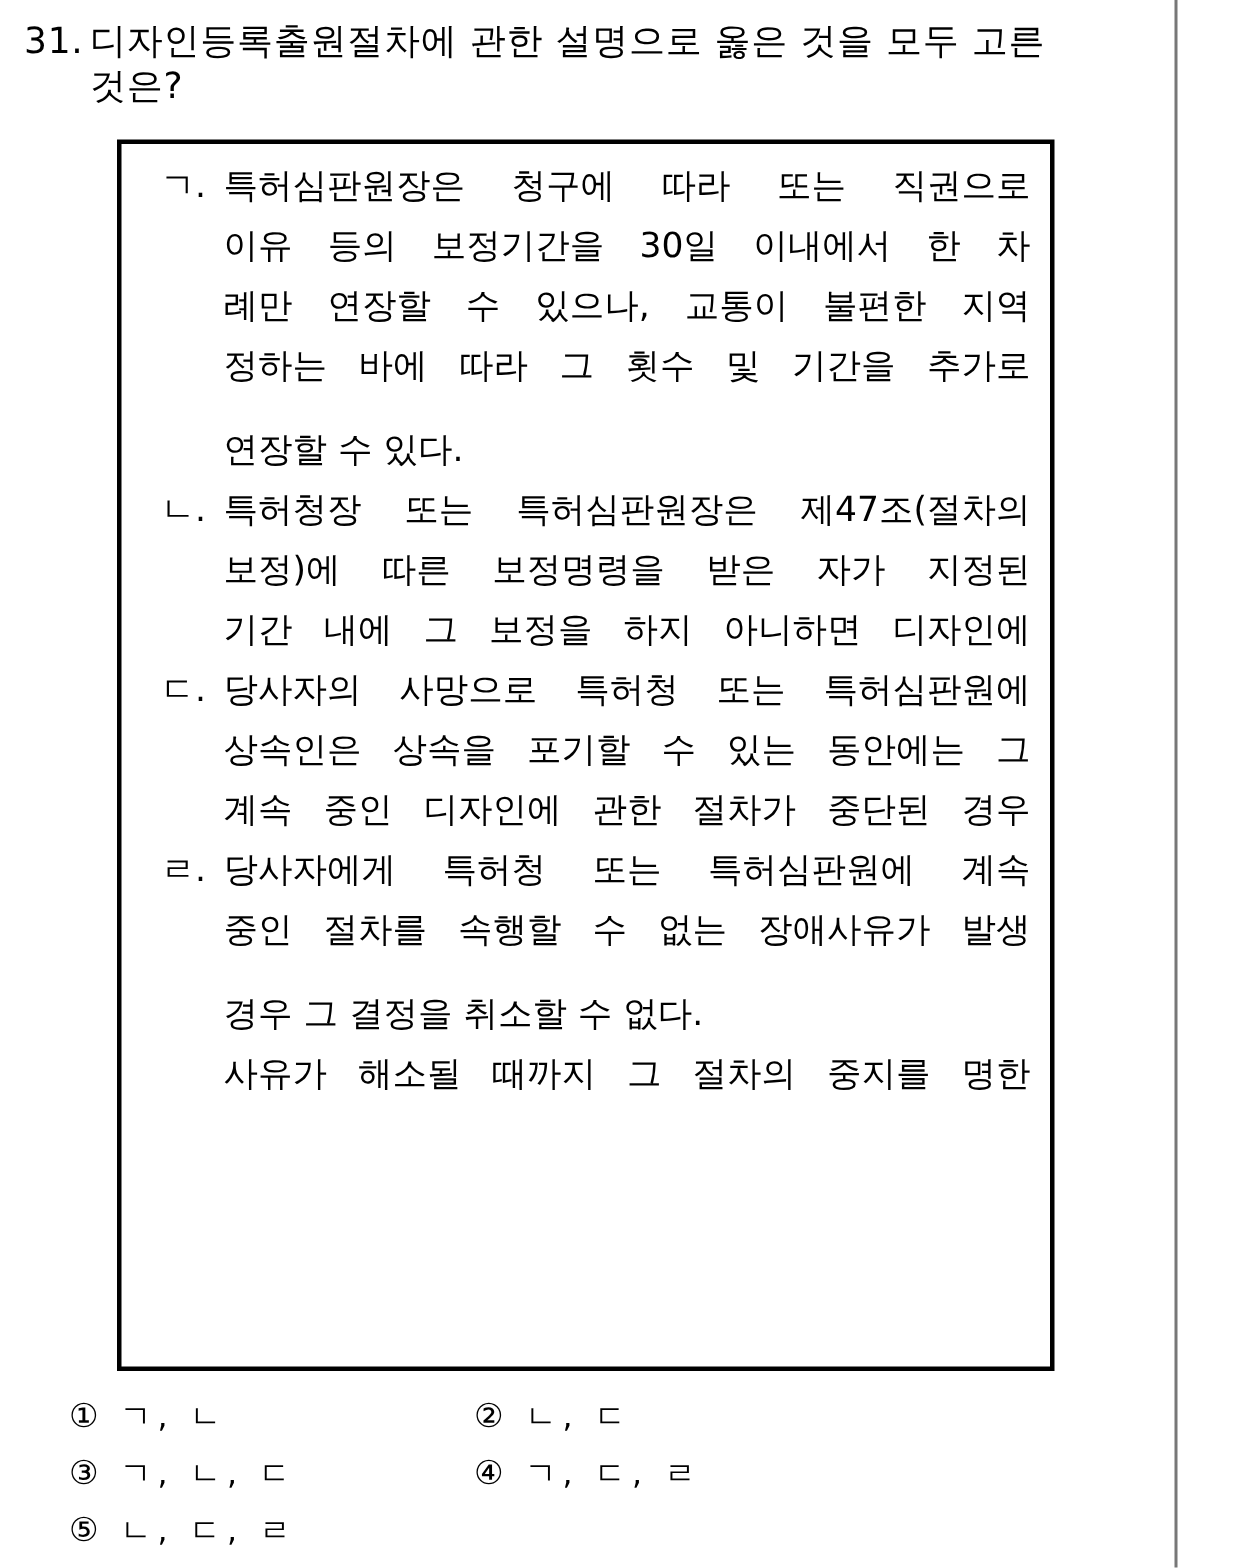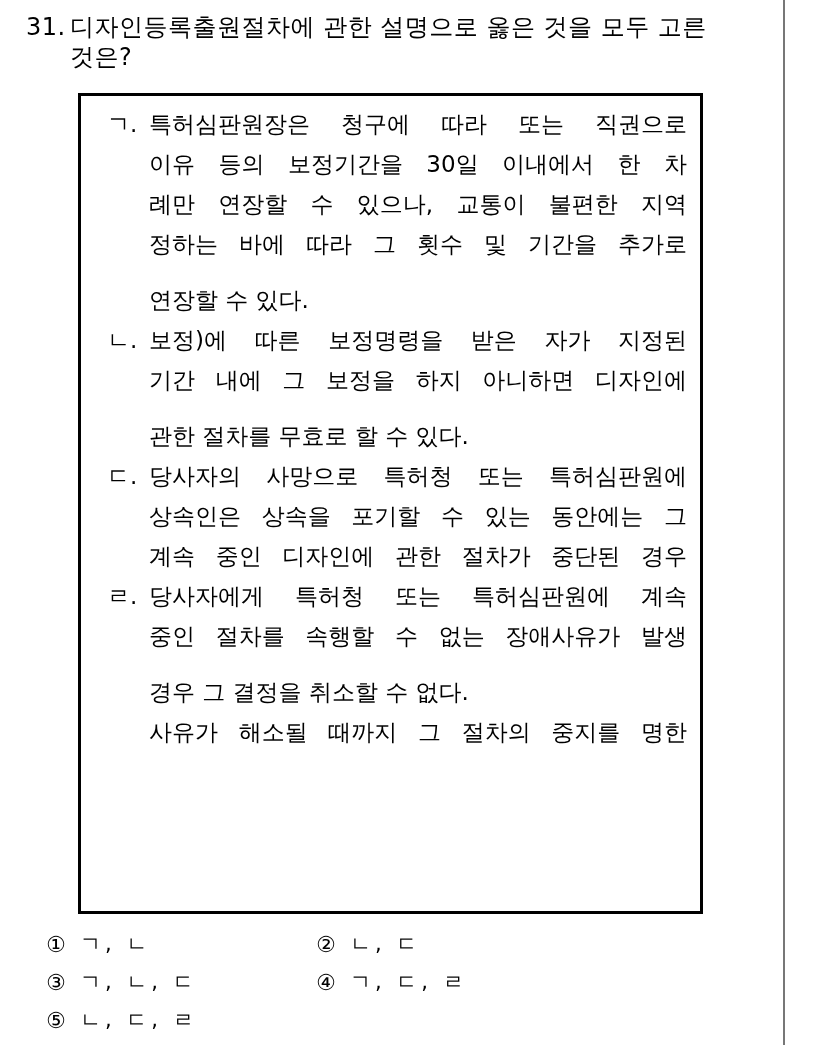--- a/index.html
+++ b/index.html
@@ -6,21 +6,21 @@
   body {
     width: 826px; height: 1045px; position: relative; overflow: hidden;
     font-family: "DejaVu Sans", "Liberation Sans", sans-serif;
     color: #000;
   }
   .divider {
     position: absolute; left: 783px; top: 0; width: 2px; height: 1045px;
     background: #777;
   }
   .question {
-    position: absolute; left: 26px; top: 12px; width: 740px;
+    position: absolute; left: 16px; top: 12px; width: 740px;
     font-size: 24px; line-height: 30px; letter-spacing: 0.5px;
   }
   .question .num { display: inline-block; width: 44px; }
   .question .line2 { padding-left: 44px; }
   .q-line { white-space: nowrap; }
 
   .box {
     position: absolute; left: 78px; top: 93px; width: 619px; height: 815px;
     border: 3px solid #000; box-sizing: content-box;
   }
@@ -66,23 +66,23 @@
         <span class="ln">특허심판원장은 청구에 따라 또는 직권으로</span>
         <span class="ln">이유 등의 보정기간을 30일 이내에서 한 차</span>
         <span class="ln">례만 연장할 수 있으나, 교통이 불편한 지역</span>
         <span class="ln">정하는 바에 따라 그 횟수 및 기간을 추가로</span>
         <span class="ln last">연장할 수 있다.</span>
       </div>
     </div>
     <div class="item">
       <span class="marker">ㄴ.</span>
       <div class="body">
+        <span class="ln">특허청장 또는 특허심판원장은 제47조(절차의</span>
         <span class="ln">보정)에 따른 보정명령을 받은 자가 지정된</span>
         <span class="ln">기간 내에 그 보정을 하지 아니하면 디자인에</span>
-        <span class="ln last">관한 절차를 무효로 할 수 있다.</span>
       </div>
     </div>
     <div class="item">
       <span class="marker">ㄷ.</span>
       <div class="body">
         <span class="ln">당사자의 사망으로 특허청 또는 특허심판원에</span>
         <span class="ln">상속인은 상속을 포기할 수 있는 동안에는 그</span>
         <span class="ln">계속 중인 디자인에 관한 절차가 중단된 경우</span>
       </div>
     </div>

